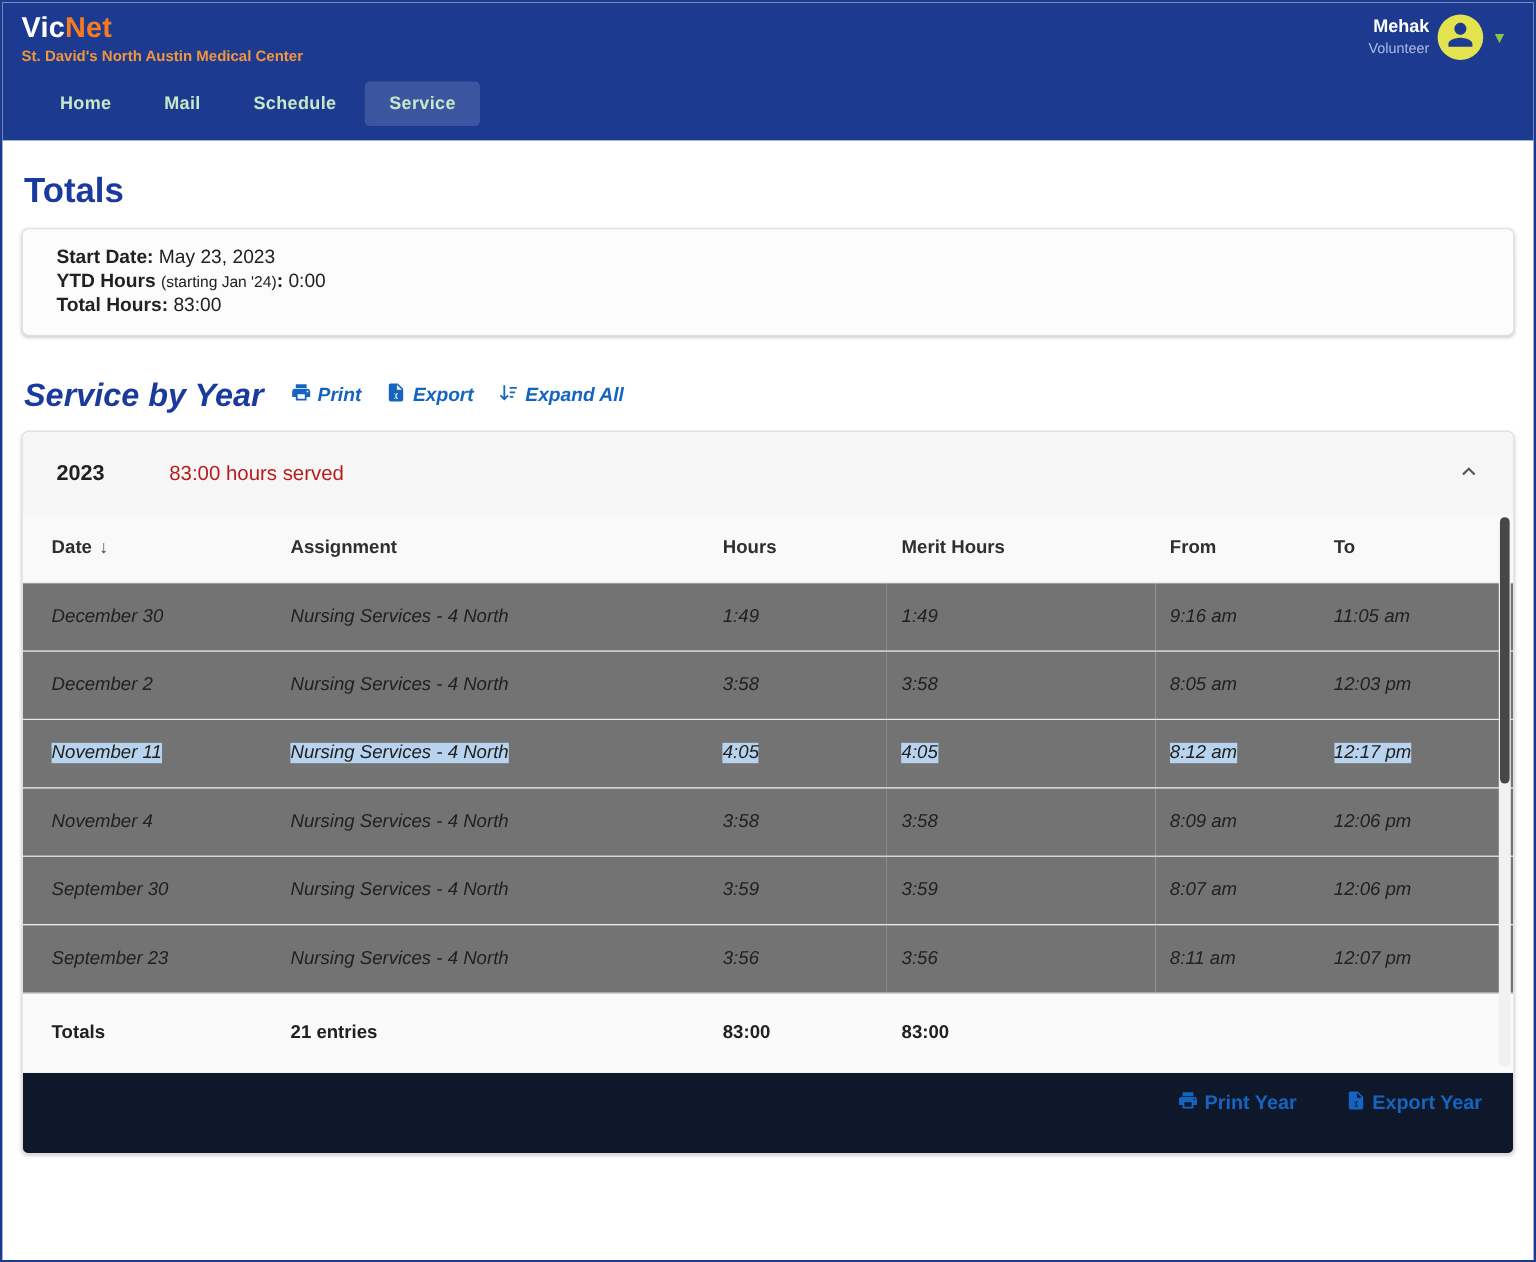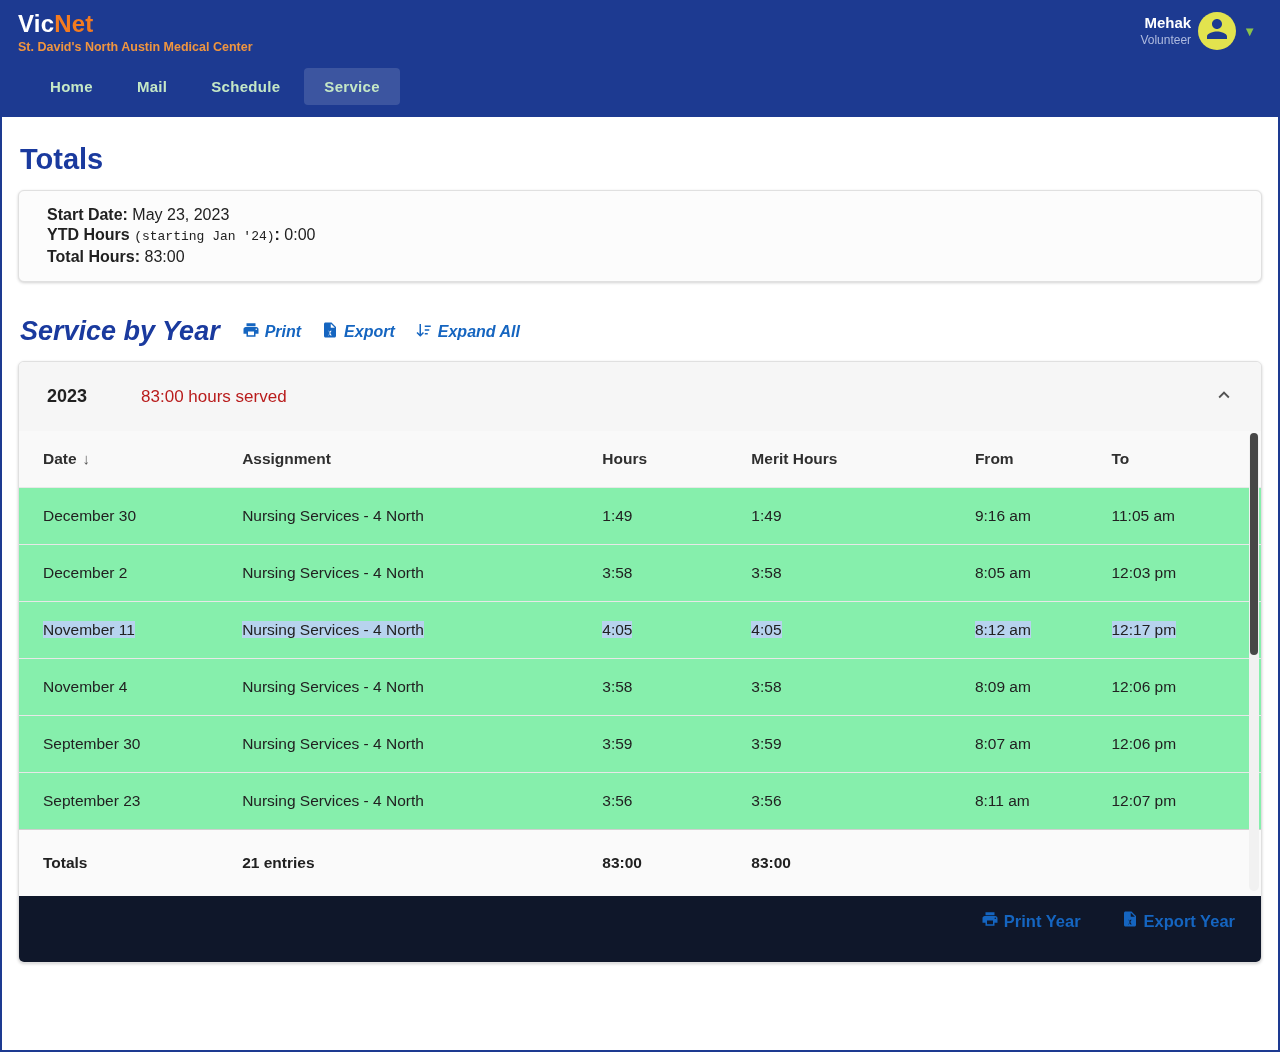--- a/index.html
+++ b/index.html
@@ -30,43 +30,43 @@
          border-radius: 4px; cursor: pointer; background: transparent; border: none;
          font-family: inherit; letter-spacing: .3px; }
   .tab.active { background: rgba(255,255,255,0.14); }
   
   main { padding: 0 16px; flex: 1 1 auto; overflow: hidden; }
   h1.page-title { color: #1a3a9e; font-size: 29px; margin: 26px 0 14px 2px; }
   .totals-card { background: #fcfcfc; border: 1px solid #e0e0e0; border-radius: 6px;
                  box-shadow: 0 1px 3px rgba(0,0,0,.18); padding: 14px 28px; }
   .totals-card .line { font-size: 16px; line-height: 20px; color: #212121; }
   .totals-card b { font-weight: bold; }
-  .totals-card .note { font-size: 13px; color: #212121; font-family: Liberation Mono, monospace; }
+  .totals-card .note { font-size: 13px; color: #212121; }
   .sby-header { display: flex; align-items: center; gap: 20px; margin: 34px 0 14px 2px; font-style: italic; }
   h2.section-title { color: #1a3a9e; font-size: 27px; margin-right: 2px; }
   .action-link { display: inline-flex; align-items: center; gap: 5px; color: #1565c0;
                  font-size: 16px; font-weight: bold; text-decoration: none; cursor: pointer; }
   .action-link svg { width: 18px; height: 18px; fill: #1565c0; }
   
   .year-card { background: #fff; border: 1px solid #e0e0e0; border-radius: 6px;
                box-shadow: 0 1px 3px rgba(0,0,0,.18); overflow: hidden; }
   .year-header { background: #f6f6f6; padding: 18px 22px 18px 28px; display: flex;
                  align-items: center; gap: 28px; }
   .year-label { font-size: 18px; font-weight: bold; color: #212121; }
   .year-summary { font-size: 17px; color: #b91c1c; margin-left: 26px; }
   .collapse-btn { margin-left: auto; background: none; border: none; cursor: pointer;
                   padding: 4px; }
   .collapse-btn svg { width: 22px; height: 22px; fill: #555; }
   .table-area { position: relative; }
   table { width: 100%; border-collapse: collapse; table-layout: fixed; }
   thead th { background: #f9f9f9; text-align: left; font-size: 15.5px; font-weight: 600;
              color: #2f2f2f; padding: 19px 12px; }
   th:first-child, td:first-child { padding-left: 24px; }
-  tbody td { background: #86efac; font-size: 15.5px; color: #212121; padding: 19px 12px;
-             border-top: 1px solid #e8e8e8; }
+  tbody td { background: #737373; font-size: 15.5px; color: #212121; padding: 19px 12px;
+             border-top: 1px solid #e8e8e8; font-style: italic; }
   .sort-arrow { color: #555; font-size: 15px; margin-left: 6px; font-weight: normal; }
   .hl { background: #b7d3ee; }
   tfoot td { background: #fafafa; font-size: 15.5px; font-weight: bold; color: #212121;
              padding: 24px 12px; border-top: 1px solid #cfcfcf; }
   .scrollbar { position: absolute; top: 2px; right: 2px; width: 10px; height: 458px;
                background: #f1f1f1; border-radius: 5px; }
   .scrollbar .thumb { position: absolute; top: 0; left: 1px; width: 8px; height: 222px;
                       background: #474747; border-radius: 4px; cursor: grab; }
   .year-footer { background: #0f172a; display: flex; justify-content: flex-end; gap: 40px;
                  padding: 14px 26px 30px 26px; }

